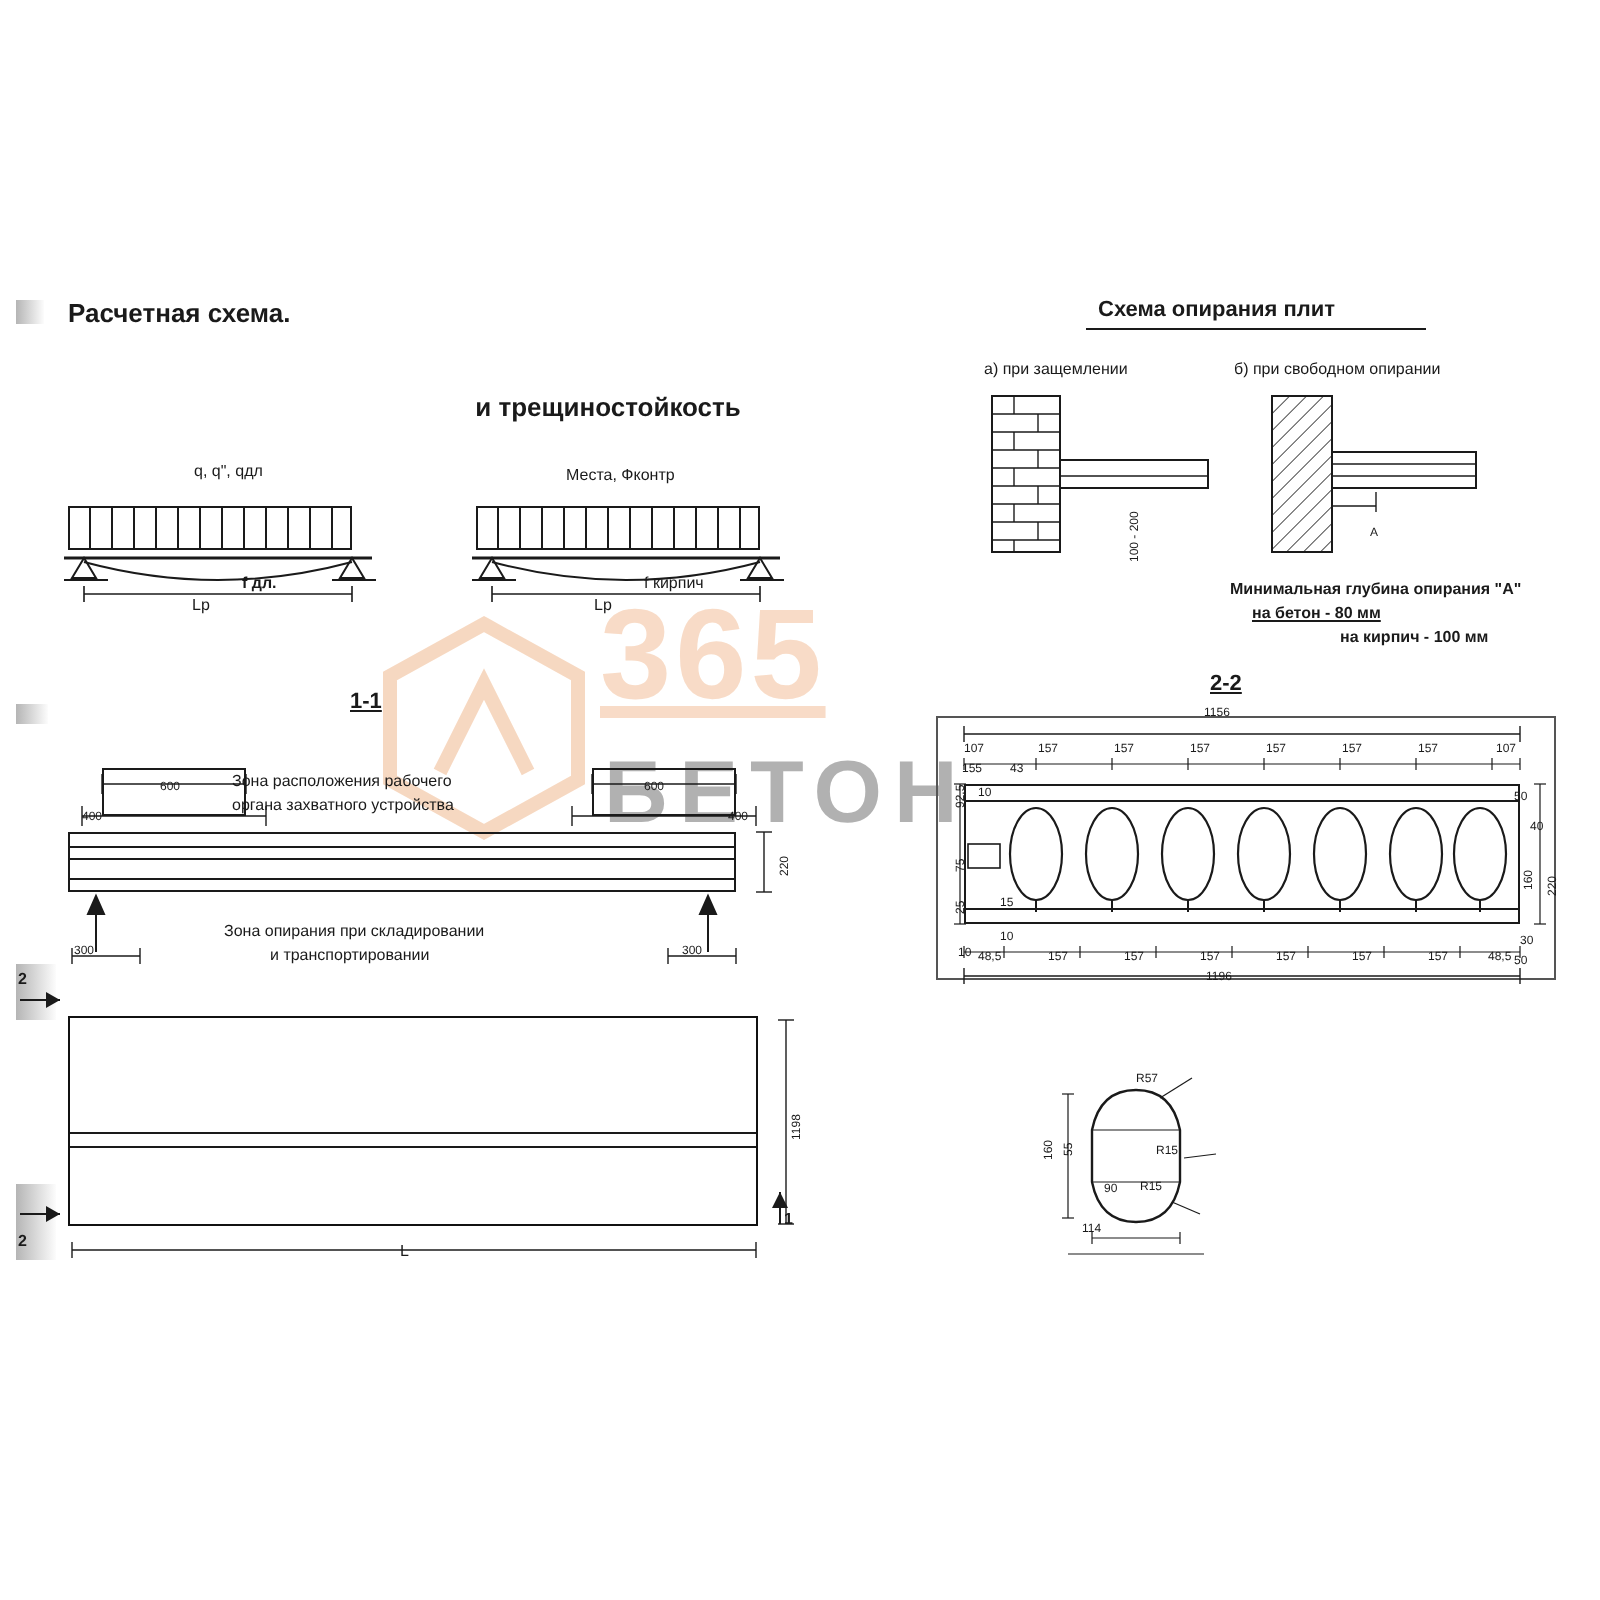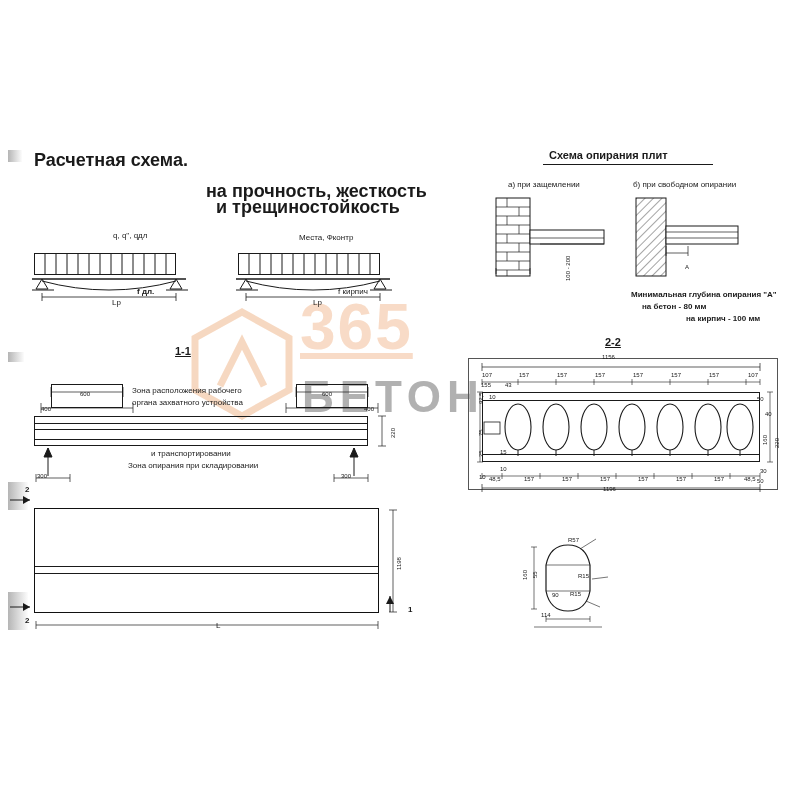--- a/index.html
+++ b/index.html
@@ -64,23 +64,23 @@
   }
 
   
   .ln { position: absolute; background: #1a1a1a; }
   .hl { height: 1px; }
 
   .box { position: absolute; border: 1px solid #1a1a1a; box-sizing: border-box; }
   .boxthick { position: absolute; border: 1.5px solid #111; box-sizing: border-box; }
 
   .tiny { font-size: 6px; }
-  .sm { font-size: 8px; margin-left: 16px; }
+  .sm { font-size: 8px; }
   .lg { font-size: 11px; }
-  .xl { font-size: 18px; }
+  .xl { font-size: 13px; }
 
   
   .smudge {
     position: absolute;
     background: linear-gradient(90deg, rgba(120,120,120,0.55), rgba(200,200,200,0.05));
   }
 
   svg { position: absolute; overflow: visible; }
 </style>
 </head>
@@ -97,21 +97,20 @@
     <div class="wm-sub">БЕТОН</div>
   </div>
 
   <div class="smudge" style="left:8px; top:150px; width:14px; height:12px;"></div>
   <div class="smudge" style="left:8px; top:352px; width:16px; height:10px;"></div>
   <div class="smudge" style="left:8px; top:482px; width:20px; height:28px;"></div>
   <div class="smudge" style="left:8px; top:592px; width:20px; height:38px;"></div>
 
   <div class="txt xl bold" style="left:34px; top:150px;">Расчетная схема.</div>
 
-  <div class="txt xl bold ctr" style="left:206px; top:181px; width:196px;">на прочность, жесткость</div>
   <div class="txt xl bold ctr" style="left:216px; top:197px; width:176px;text-align:center;">и трещиностойкость</div>
 
   <div class="txt lg bold" style="left:549px; top:149px;">Схема опирания плит</div>
   <div class="ln hl" style="left:543px; top:164px; width:170px; height:1px;"></div>
 
   <div>
     <div class="txt sm" style="left:97px; top:231px;">q, q", qдл</div>
 
     <div class="box" style="left:34px; top:253px; width:142px; height:22px;"></div>
     <svg style="left:34px; top:253px;" width="142" height="22">
@@ -227,21 +226,21 @@
       <line x1="30" y1="34" x2="102" y2="34" stroke="#1a1a1a" stroke-width="0.7"></line>
       <line x1="30" y1="40" x2="102" y2="40" stroke="#1a1a1a" stroke-width="0.7"></line>
 
       <line x1="30" y1="48" x2="30" y2="58" stroke="#1a1a1a" stroke-width="0.7"></line>
       <line x1="52" y1="48" x2="52" y2="58" stroke="#1a1a1a" stroke-width="0.7"></line>
       <line x1="30" y1="55" x2="52" y2="55" stroke="#1a1a1a" stroke-width="0.7"></line>
     </svg>
     <div class="txt tiny" style="left:685px; top:264px;">A</div>
 
     <div class="txt sm bold" style="left:615px; top:290px;">Минимальная глубина опирания "A"</div>
-    <div class="txt sm bold" style="left:626px; top:302px;">на бетон - 80 мм</div>
+    <div class="txt sm bold" style="left:626px; top:302px;text-decoration:underline;">на бетон - 80 мм</div>
     <div class="txt sm bold" style="left:626px; top:314px;padding-left:44px;">на кирпич - 100 мм</div>
   </div>
 
   <div class="txt lg bold underline" style="left:175px; top:345px;">1-1</div>
 
   <div>
 
     <div class="box" style="left:51px; top:384px; width:72px; height:24px;"></div>
 
     <div class="box" style="left:296px; top:384px; width:72px; height:24px;"></div>
@@ -287,21 +286,21 @@
 
     <svg style="left:34px; top:446px;" width="336" height="34">
       <g stroke="#1a1a1a" stroke-width="1">
         <line x1="14" y1="30" x2="14" y2="2"></line>
         <polygon points="14,2 10,11 18,11" fill="#1a1a1a"></polygon>
         <line x1="320" y1="30" x2="320" y2="2"></line>
         <polygon points="320,2 316,11 324,11" fill="#1a1a1a"></polygon>
       </g>
     </svg>
     <div class="txt sm" style="left:112px; top:461px;">Зона опирания при складировании</div>
-    <div class="txt sm" style="left:135px; top:449px;">и транспортировании</div>
+    <div class="txt sm" style="left:135px; top:473px;">и транспортировании</div>
 
     <svg style="left:34px; top:470px;" width="336" height="14">
       <g stroke="#1a1a1a" stroke-width="0.7">
         <line x1="2" y1="8" x2="36" y2="8"></line>
         <line x1="2" y1="4" x2="2" y2="12"></line>
           <line x1="36" y1="4" x2="36" y2="12"></line>
         <line x1="300" y1="8" x2="334" y2="8"></line>
         <line x1="300" y1="4" x2="300" y2="12"></line>
           <line x1="334" y1="4" x2="334" y2="12"></line>
       </g>

